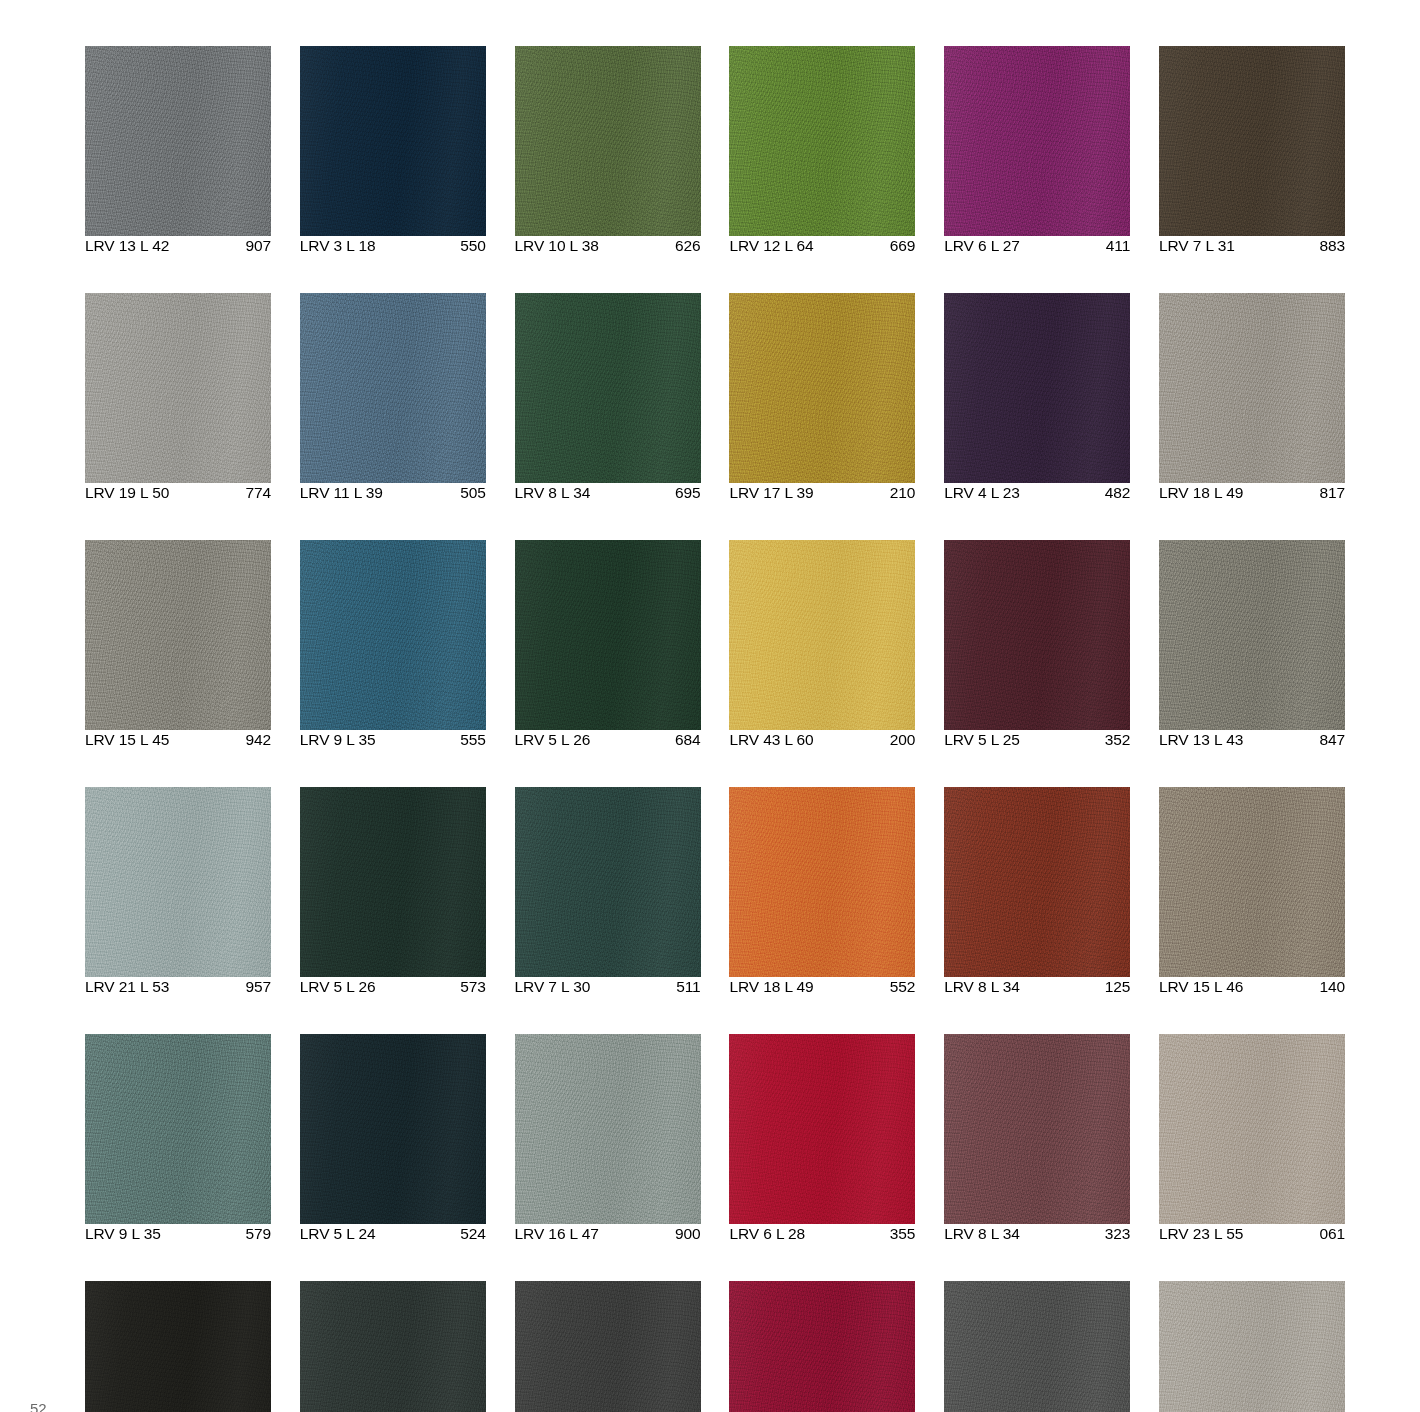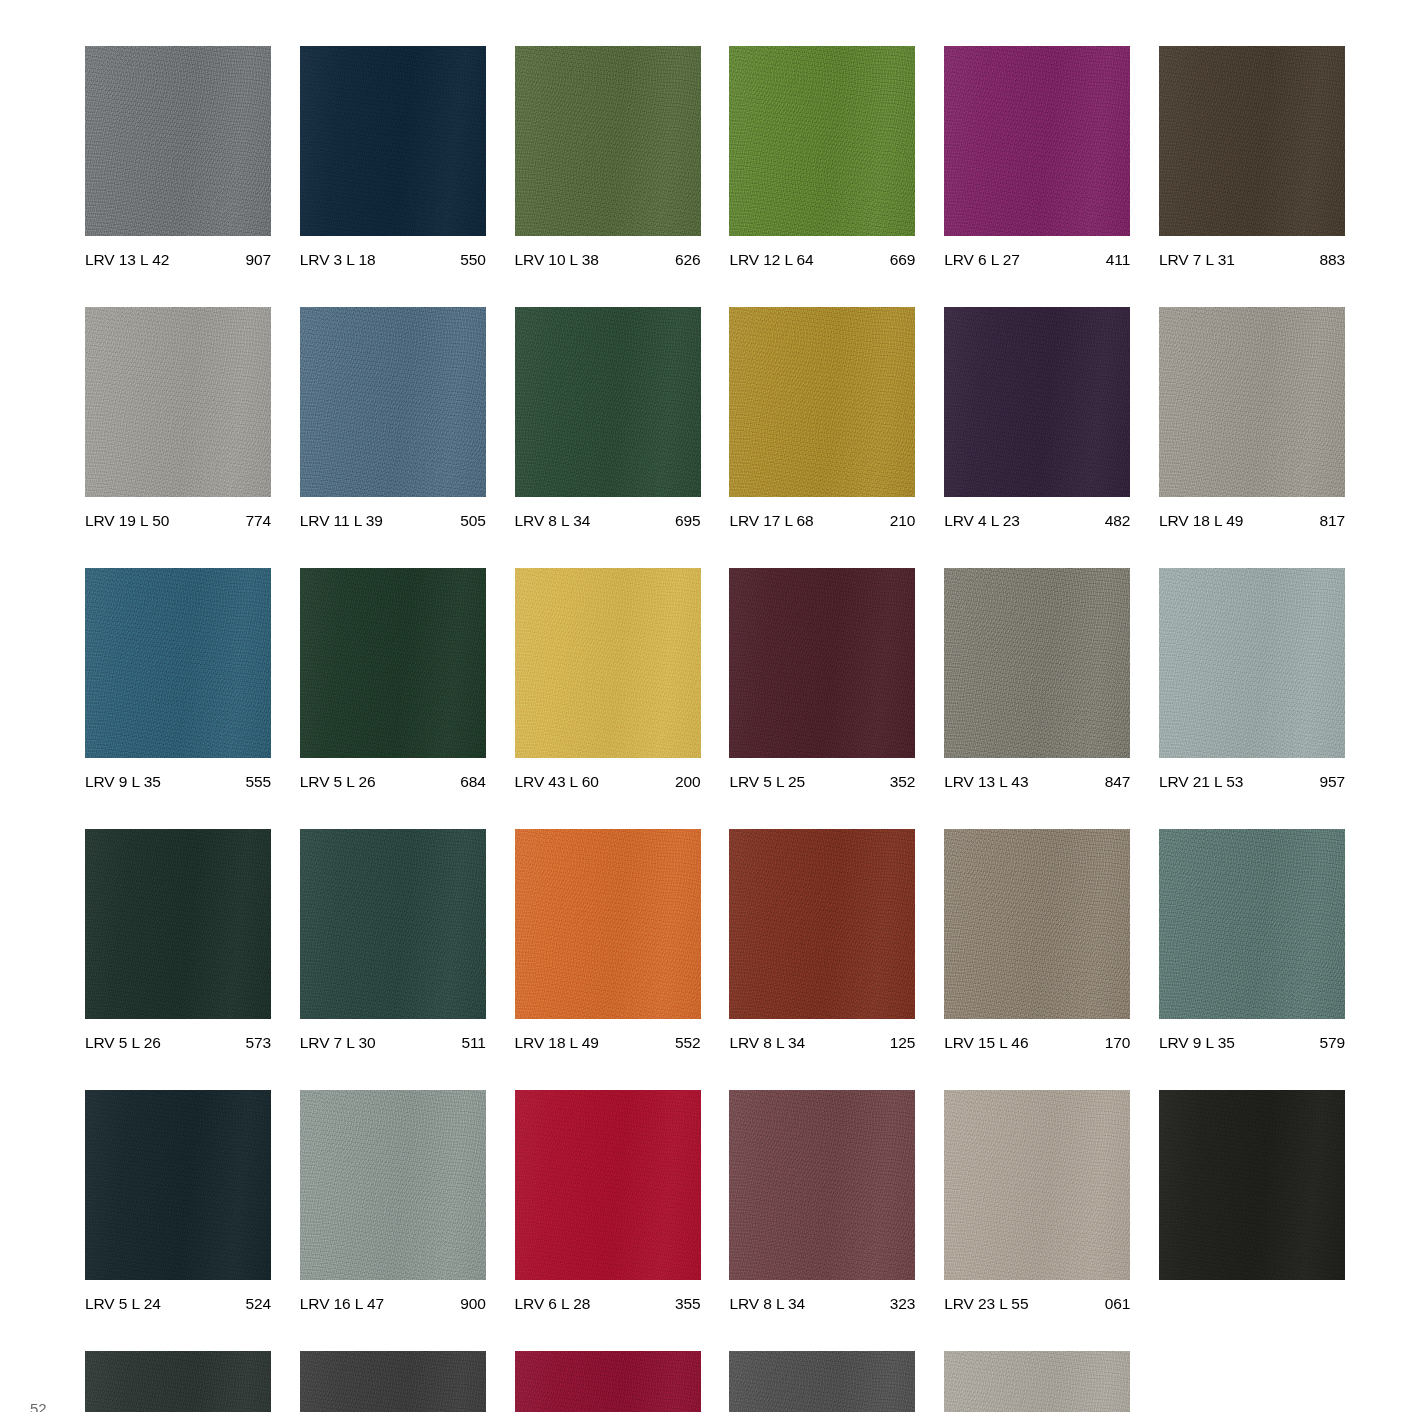--- a/index.html
+++ b/index.html
@@ -96,21 +96,21 @@
         rgba(255,255,255,0.03) 80%,
         rgba(0,0,0,0.035) 100%);
     pointer-events: none;
   }
 
   .swatch-caption {
     display: flex;
     justify-content: space-between;
     align-items: baseline;
     width: 186px;
-    padding-top: 14px;
+    padding-top: 0;
     font-size: 15.5px;
     line-height: 19px;
     color: #000000;
     letter-spacing: -0.1px;
     white-space: nowrap;
   }
   .swatch-name {
     text-align: left;
   }
   .swatch-code {
@@ -223,21 +223,21 @@
           <span class="swatch-name">LRV 8 L 34</span>
           <span class="swatch-code">695</span>
         </div>
       </div>
       <div class="swatch-cell">
         <div class="swatch-chip" style="background-color: rgb(169, 138, 44);">
           <div class="tex"></div>
           <div class="sheen"></div>
         </div>
         <div class="swatch-caption">
-          <span class="swatch-name">LRV 17 L 68</span>
+          <span class="swatch-name">LRV 17 L 39</span>
           <span class="swatch-code">210</span>
         </div>
       </div>
       <div class="swatch-cell">
         <div class="swatch-chip" style="background-color: rgb(50, 33, 58);">
           <div class="tex"></div>
           <div class="sheen"></div>
         </div>
         <div class="swatch-caption">
           <span class="swatch-name">LRV 4 L 23</span>
@@ -248,20 +248,30 @@
         <div class="swatch-chip" style="background-color: rgb(154, 149, 140);">
           <div class="tex"></div>
           <div class="sheen"></div>
         </div>
         <div class="swatch-caption">
           <span class="swatch-name">LRV 18 L 49</span>
           <span class="swatch-code">817</span>
         </div>
       </div>
       <div class="swatch-cell">
+        <div class="swatch-chip" style="background-color: rgb(134, 132, 123);">
+          <div class="tex"></div>
+          <div class="sheen"></div>
+        </div>
+        <div class="swatch-caption">
+          <span class="swatch-name">LRV 15 L 45</span>
+          <span class="swatch-code">942</span>
+        </div>
+      </div>
+      <div class="swatch-cell">
         <div class="swatch-chip" style="background-color: rgb(46, 94, 116);">
           <div class="tex"></div>
           <div class="sheen"></div>
         </div>
         <div class="swatch-caption">
           <span class="swatch-name">LRV 9 L 35</span>
           <span class="swatch-code">555</span>
         </div>
       </div>
       <div class="swatch-cell">
@@ -354,21 +364,21 @@
           <span class="swatch-code">125</span>
         </div>
       </div>
       <div class="swatch-cell">
         <div class="swatch-chip" style="background-color: rgb(138, 127, 111);">
           <div class="tex"></div>
           <div class="sheen"></div>
         </div>
         <div class="swatch-caption">
           <span class="swatch-name">LRV 15 L 46</span>
-          <span class="swatch-code">170</span>
+          <span class="swatch-code">140</span>
         </div>
       </div>
       <div class="swatch-cell">
         <div class="swatch-chip" style="background-color: rgb(90, 117, 113);">
           <div class="tex"></div>
           <div class="sheen"></div>
         </div>
         <div class="swatch-caption">
           <span class="swatch-name">LRV 9 L 35</span>
           <span class="swatch-code">579</span>

